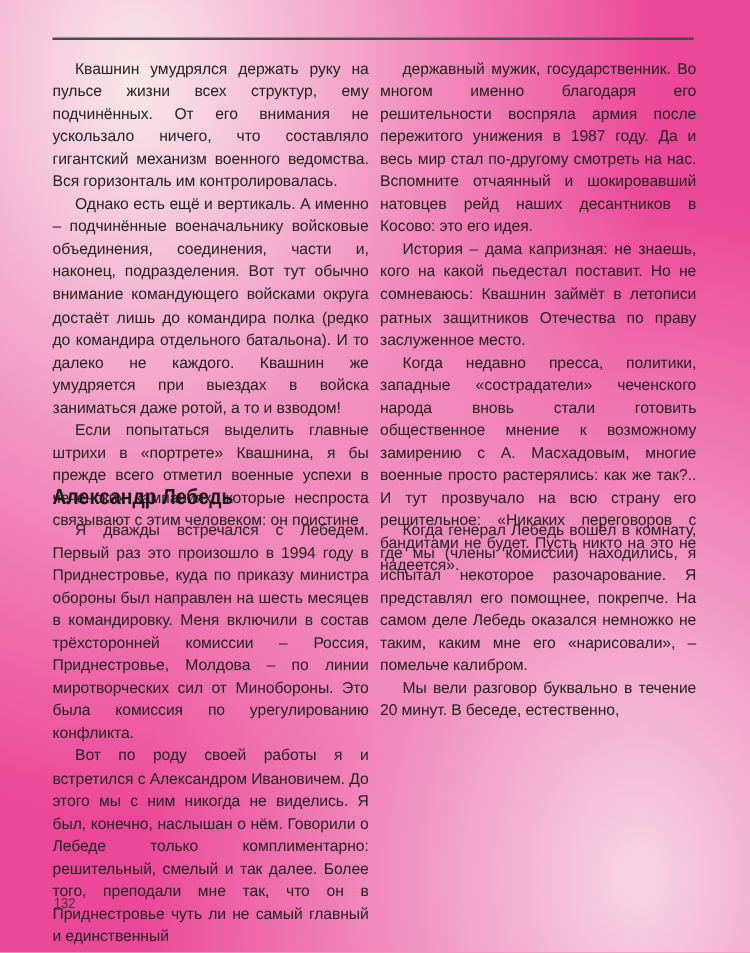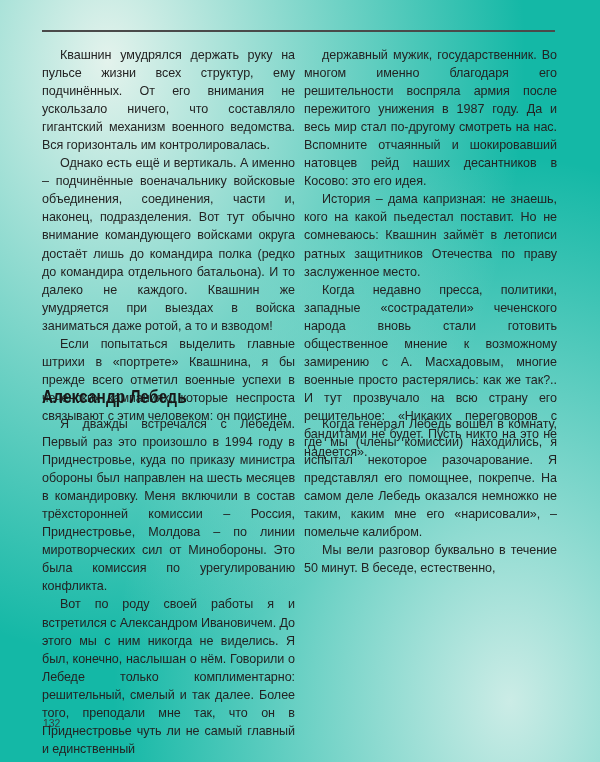--- a/index.html
+++ b/index.html
@@ -14,21 +14,21 @@
     color: #1f1f1f;
     overflow: hidden;
     position: relative;
   }
 
   .page {
     position: absolute;
     left: 0; top: 0;
     width: 600px;
     height: 762px;
-    background: #14b8a6;
+    background: #ec4899;
   }
 
   
   .page::before {
     content: "";
     position: absolute;
     left: 0; top: 0; right: 0; bottom: 0;
     background:
       radial-gradient(ellipse at 18% 8%, rgba(250,249,244,0.9) 0%, rgba(253,253,251,0) 60%),
       radial-gradient(ellipse at 85% 92%, rgba(249,249,246,0.8) 0%, rgba(253,253,251,0) 55%);
@@ -136,20 +136,20 @@
 
   <div class="columns-lower">
 
     <div class="col col-left block">
       <p>Я дважды встречался с Лебедем. Первый раз это произошло в 1994 году в Приднестровье, куда по приказу министра обороны был направлен на шесть месяцев в командировку. Меня включили в состав трёхсторонней комиссии – Россия, Приднестровье, Молдова – по линии миротворческих сил от Минобороны. Это была комиссия по урегулированию конфликта.</p>
       <p>Вот по роду своей работы я и встретился с Александром Ивановичем. До этого мы с ним никогда не виделись. Я был, конечно, наслышан о нём. Говорили о Лебеде только комплиментарно: решительный, смелый и так далее. Более того, преподали мне так, что он в Приднестровье чуть ли не самый главный и единственный</p>
     </div>
 
     <div class="col col-right block">
       <p>Когда генерал Лебедь вошёл в комнату, где мы (члены комиссии) находились, я испытал некоторое разочарование. Я представлял его помощнее, покрепче. На самом деле Лебедь оказался немножко не таким, каким мне его «нарисовали», – помельче калибром.</p>
-      <p>Мы вели разговор буквально в течение 50 минут. В беседе, естественно,</p>
+      <p>Мы вели разговор буквально в течение 20 минут. В беседе, естественно,</p>
     </div>
 
   </div>
 
   <div class="page-number">132</div>
 
 </div>
 
 </body></html>

